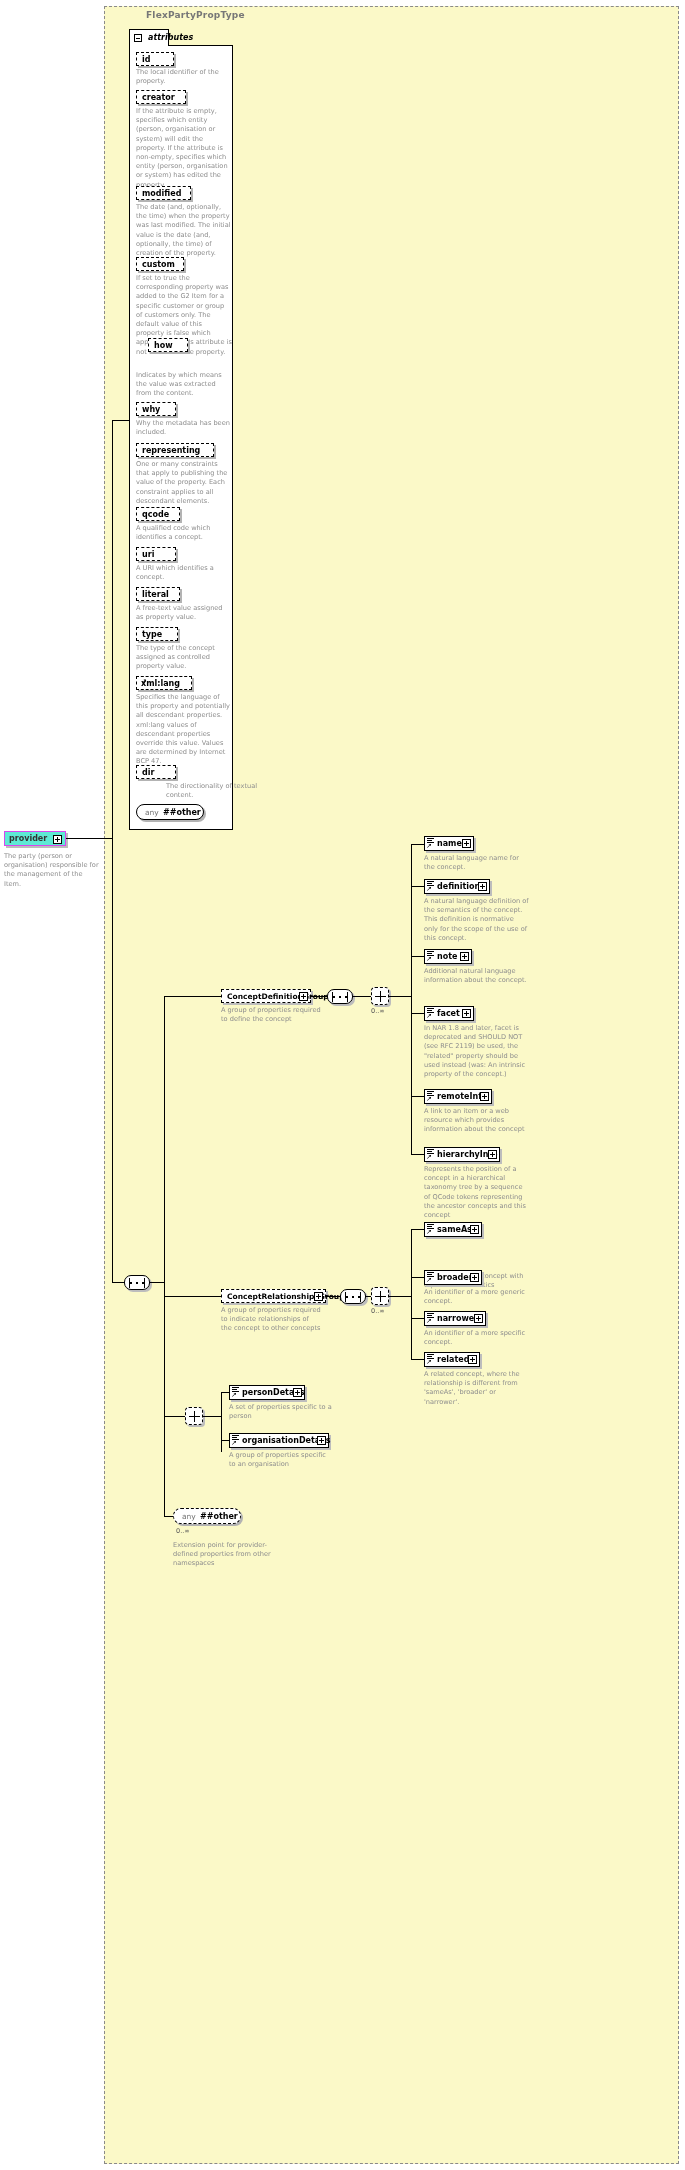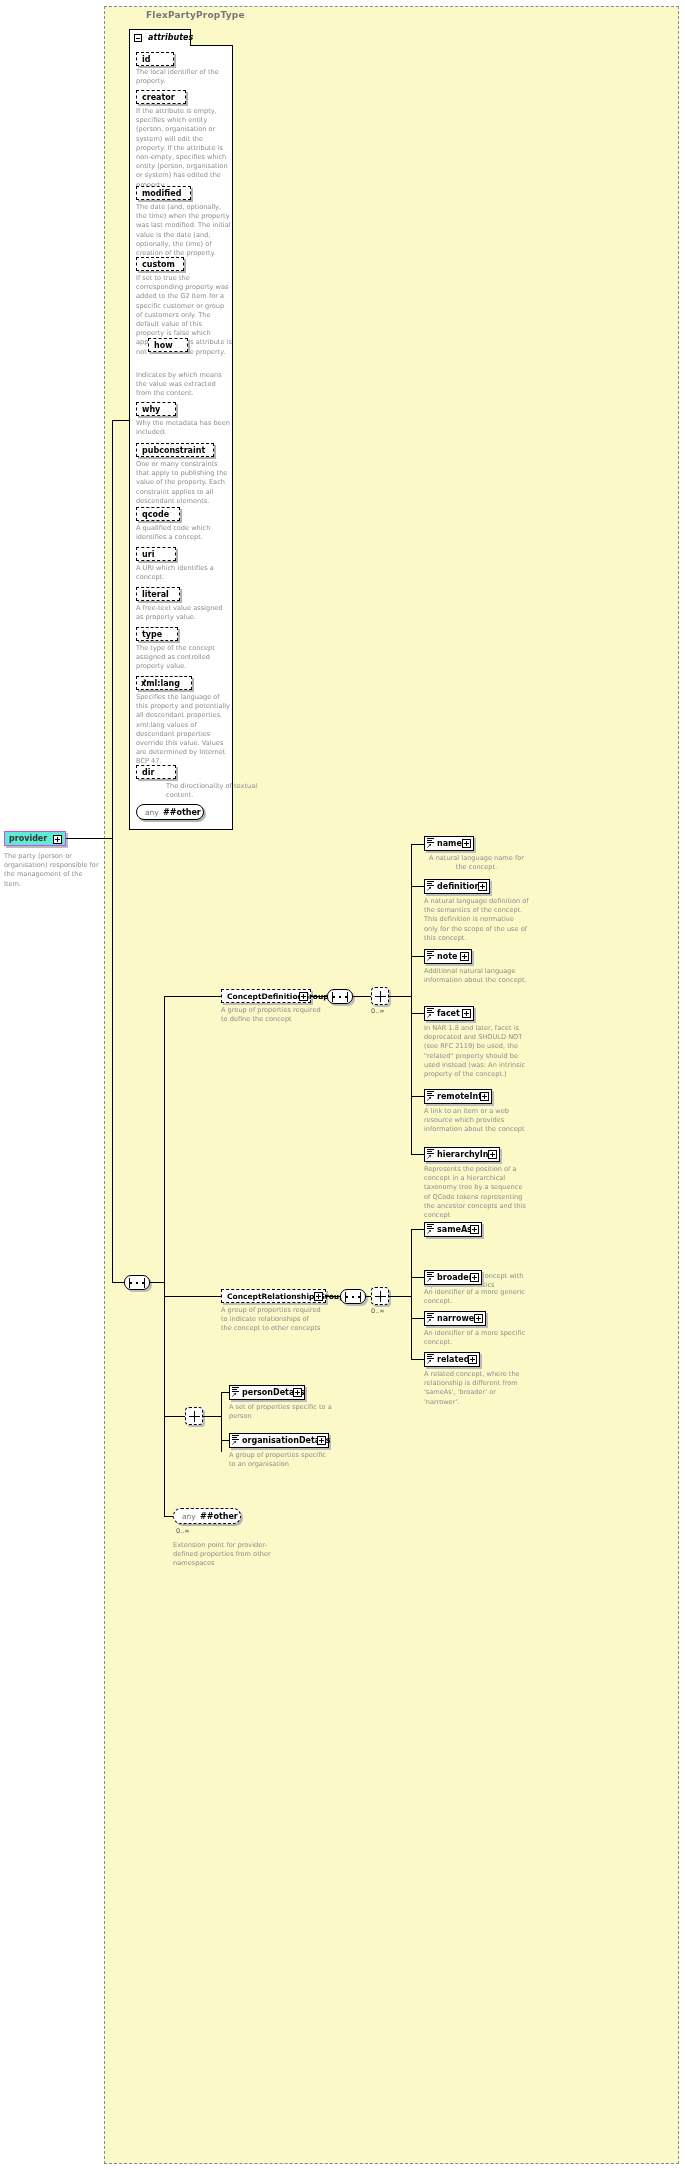--- a/index.html
+++ b/index.html
@@ -19,21 +19,21 @@
     position:absolute;left:112px;top:10px;
     font-size:9px;font-weight:bold;color:#777;letter-spacing:.2px;margin-left:34px;
   }
 
   
   #attr-panel{
     position:absolute;left:129px;top:45px;width:104px;height:785px;
     background:#ffffff;border:1px solid #000;box-sizing:border-box;
   }
   #attr-tab{
-    position:absolute;left:129px;top:29px;width:62px;height:17px;
+    position:absolute;left:129px;top:29px;width:40px;height:17px;
     background:#ffffff;border:1px solid #000;border-bottom:none;
     box-sizing:border-box;
   }
   #attr-tab .lbl{
     position:absolute;left:18px;top:3px;font-style:italic;font-weight:bold;
     font-size:8px;color:#000;
   }
   .minus-box{
     position:absolute;left:4px;top:4px;width:8px;height:8px;
     border:1px solid #000;background:#fff;box-sizing:border-box;
@@ -216,21 +216,21 @@
   <span>how</span>
 </div>
 <div class="doc" style="left:136px;top:371px;">Indicates by which means the value was extracted from the content.</div>
 
 <div class="attr" style="left:136px;top:402px;width:40px;">
   <span>why</span>
 </div>
 <div class="doc" style="left:136px;top:419px;">Why the metadata has been included.</div>
 
 <div class="attr" style="left:136px;top:443px;width:78px;">
-  <span>pubconstraint</span>
+  <span>representing</span>
 </div>
 <div class="doc" style="left:136px;top:460px;">One or many constraints that apply to publishing the value of the property. Each constraint applies to all descendant elements.</div>
 
 <div class="attr" style="left:136px;top:507px;width:44px;">
   <span>qcode</span>
 </div>
 <div class="doc" style="left:136px;top:524px;">A qualified code which identifies a concept.</div>
 
 <div class="attr" style="left:136px;top:547px;width:40px;">
   <span>uri</span>
@@ -318,21 +318,21 @@
 <div class="el" style="left:424px;top:836px;width:50px;">
   <span class="doticon">
       <i></i>
       <i></i>
       <i></i>
     </span>
   <span class="seqarrow">↗</span>
   <span class="name">name</span>
   <span class="plus" style="right:2px;"></span>
 </div>
-<div class="eldoc" style="left:424px;top:854px;text-align:center;">A natural language name for the concept.</div>
+<div class="eldoc" style="left:424px;top:854px;">A natural language name for the concept.</div>
 
 <div class="line h" style="left:411px;top:886px;width:13px;"></div>
 <div class="el" style="left:424px;top:879px;width:66px;">
   <span class="doticon">
       <i></i>
       <i></i>
       <i></i>
     </span>
   <span class="seqarrow">↗</span>
   <span class="name">definition</span>

